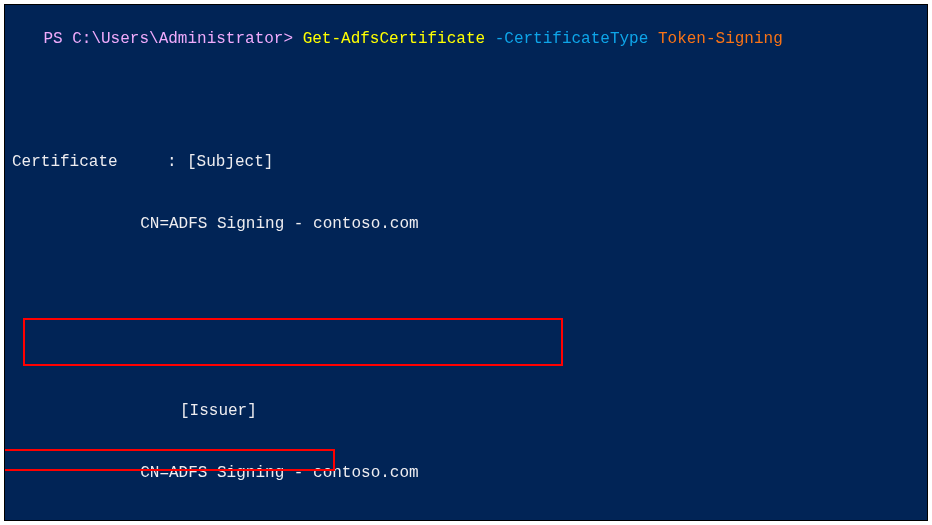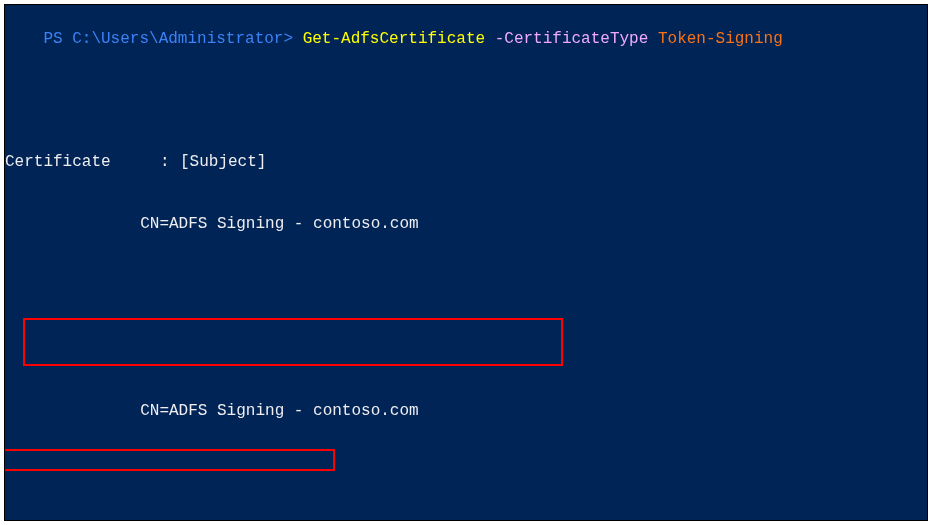--- a/index.html
+++ b/index.html
@@ -23,44 +23,45 @@
       padding: 3px 0 0 0;
       border: 1px solid #000;
       position: relative;
       overflow: hidden;
       line-height: 1.3;
     }
     .prompt-line {
       white-space: pre;
     }
     .prompt-prefix {
-      color: #3b82f6;
+      color: #f0abfc;
     }
     .cmdlet {
       color: #ffff00;
       text-align: right;
     }
     .param {
-      color: #f0abfc;
+      color: #0ea5e9;
       margin-top: 48px;
     }
     .param-value {
       color: #f97316;
     }
     .output {
       margin-top: 40px;
       white-space: pre;
     }
     .output-row {
       display: flex;
     }
     .col-label {
       display: inline-block;
       width: 155px;
       flex-shrink: 0;
+      margin-left: 7px;
     }
     .col-sep {
       display: inline-block;
       width: 20px;
       flex-shrink: 0;
     }
     .col-value {
       display: inline-block;
       text-align: center;
     }
@@ -101,20 +102,21 @@
   </div>
 
   <div class="output">
     <div class="output-row">
       <span class="col-label">Certificate</span><span class="col-sep">:</span><span class="col-value">[Subject]</span>
     </div>
     <div class="block-value">  CN=ADFS Signing - contoso.com</div>
     <div style="height:20px"></div>
 
     <div class="block-pair">
+      <div class="block-label">[Issuer]</div>
       <div class="block-value">  CN=ADFS Signing - contoso.com</div>
     </div>
     
     
     
     
 
     
     
     

